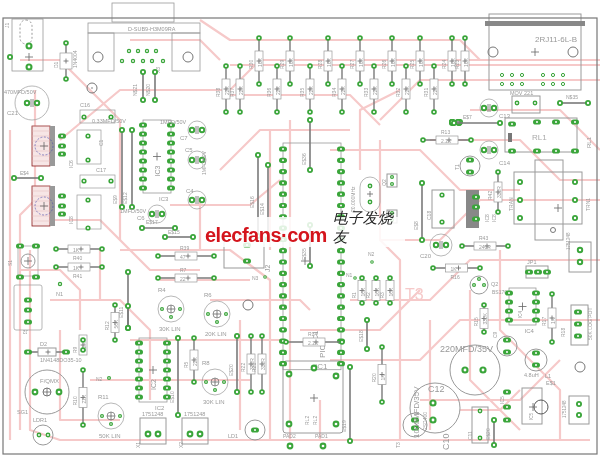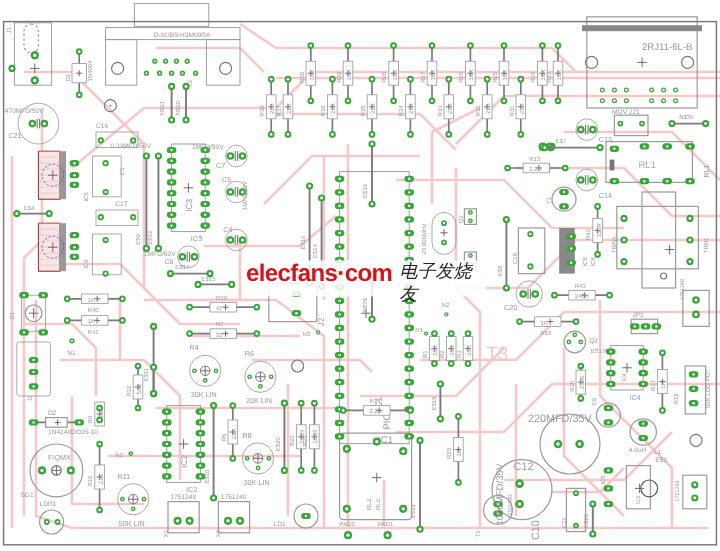--- a/index.html
+++ b/index.html
@@ -1,18 +1,18 @@
 <!DOCTYPE html>
 <html><head>
 <meta charset="utf-8">
 <style>
   html, body { margin:0; padding:0; background:#ffffff; }
   body { width:600px; height:459px; overflow:hidden; position:relative; font-family:"Liberation Sans", sans-serif; }
   #board { position:absolute; left:0; top:0; width:600px; height:459px; }
-  #watermark { position:absolute; left:205px; top:217px; width:200px; height:30px; background:rgba(255,255,255,0.85); display:flex; align-items:flex-start; }
+  #watermark { position:absolute; left:205px; top:217px; width:200px; height:30px; background:rgba(255,255,255,0.85); display:flex; align-items:flex-end; }
   #wm-logo { color:#d4141c; font-family:"Liberation Sans", sans-serif; font-weight:bold; font-size:20px; letter-spacing:-0.5px; }
   #wm-cn { color:#222; font-family:"DejaVu Serif", serif; font-style:italic; font-size:15px; margin-left:6px; }
 </style>
 </head>
 <body>
 
 <svg id="board" viewBox="0 0 600 459" xmlns="http://www.w3.org/2000/svg">
   <g id="traces">
       <path d="M20 60 L60 60 L120 120 L120 240" stroke="#f6c9c9" stroke-width="2.2" fill="none" stroke-linejoin="round"></path>
       <path d="M35 90 L35 200 L20 215 L20 430" stroke="#f6c9c9" stroke-width="2.2" fill="none" stroke-linejoin="round"></path>

